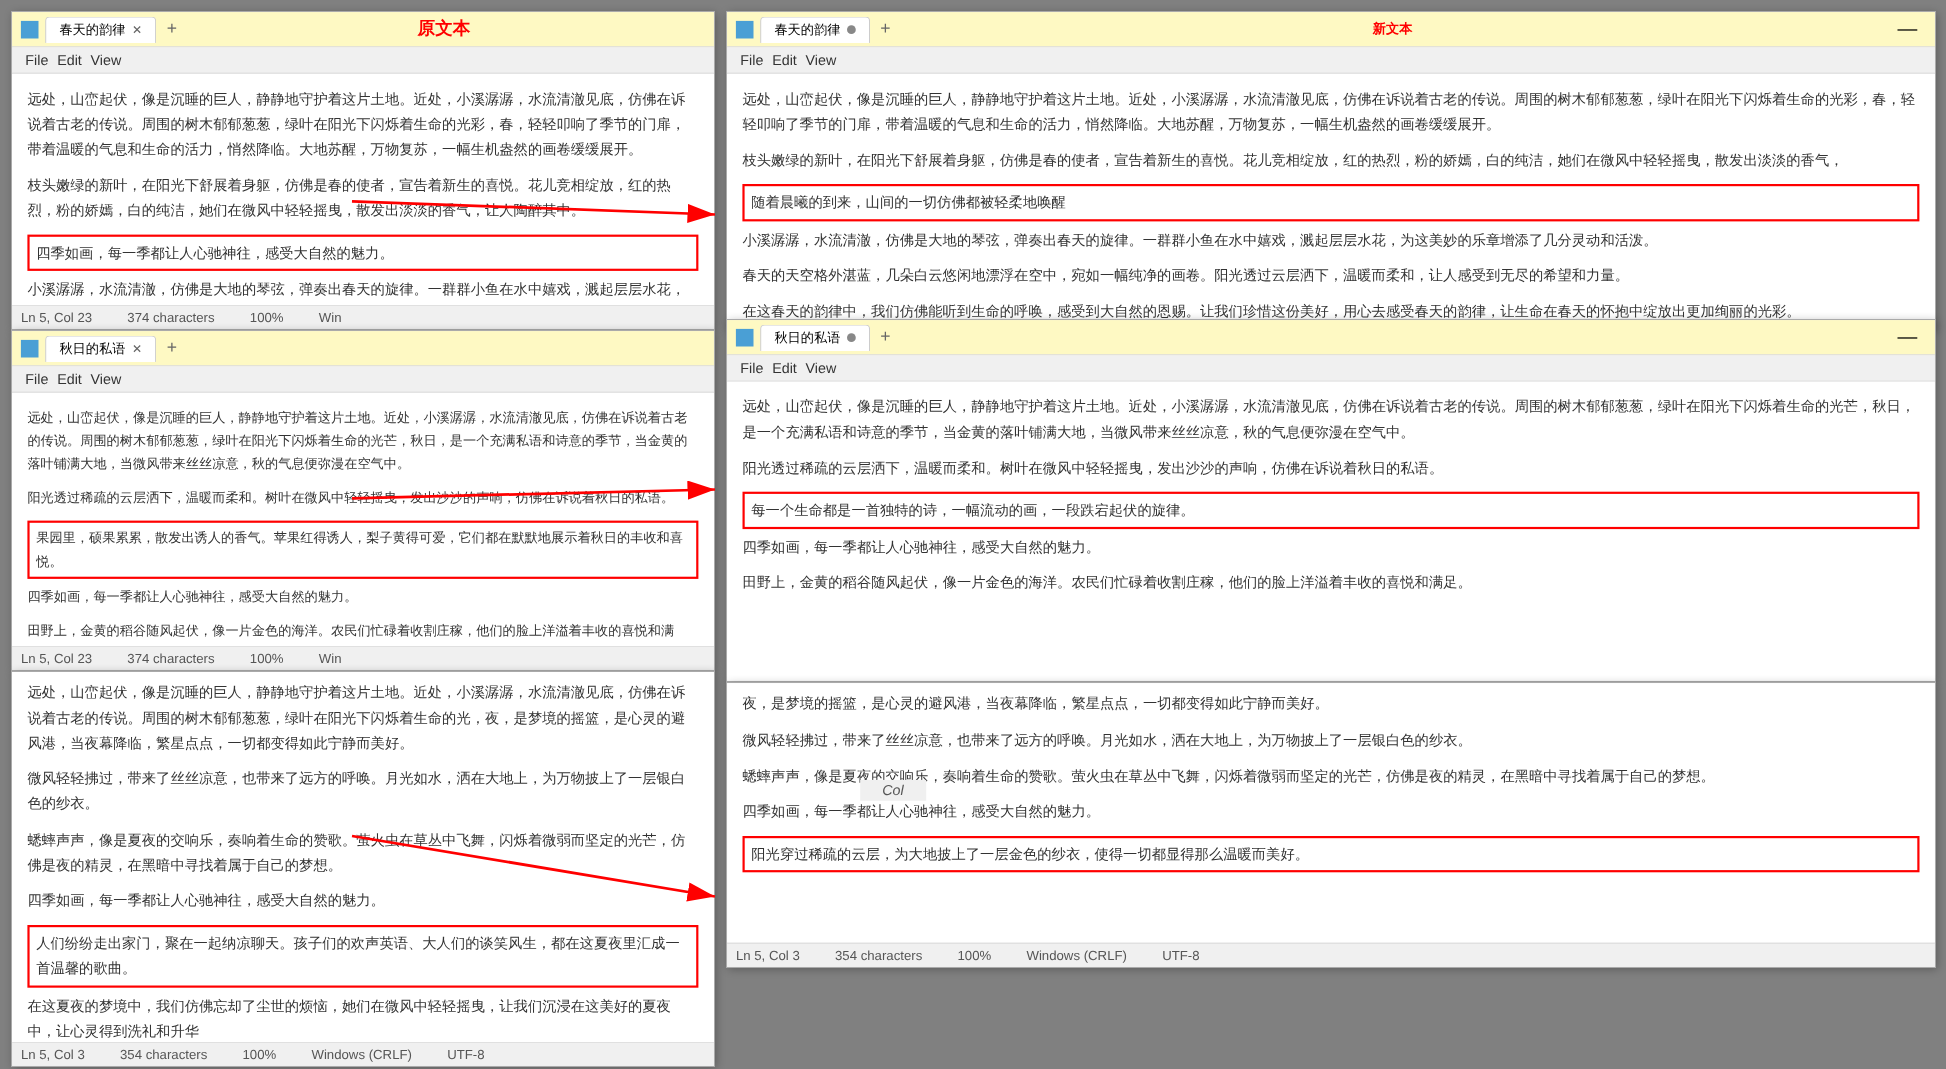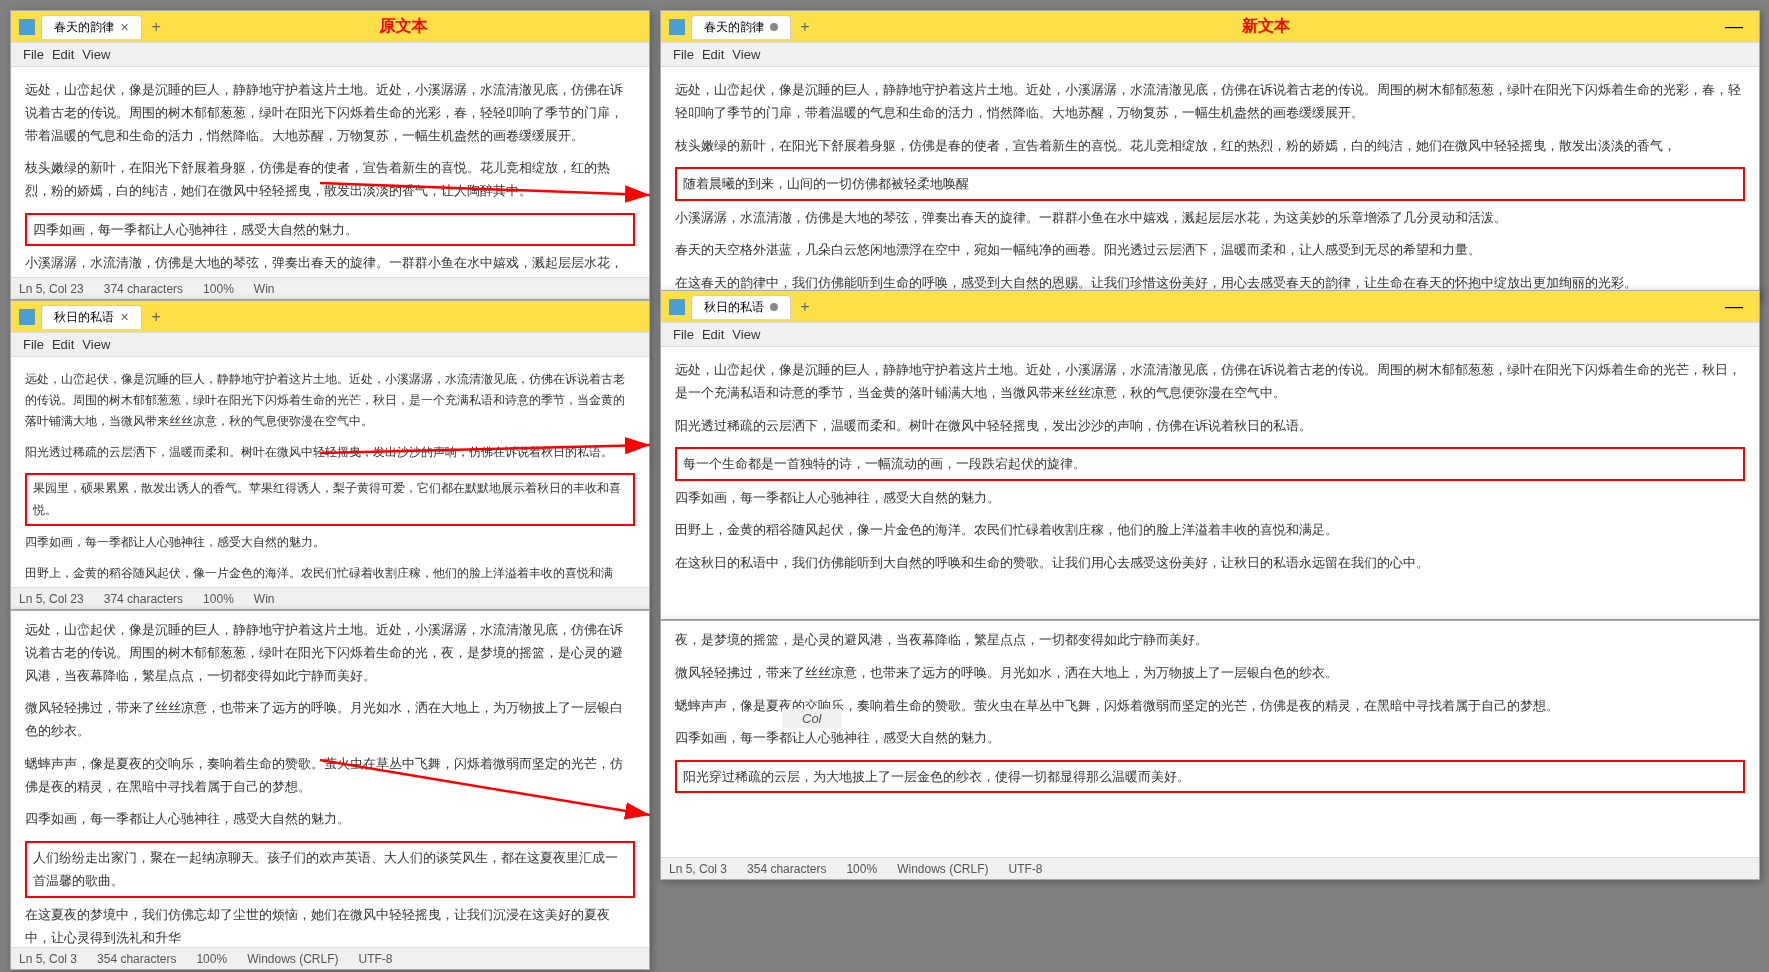--- a/index.html
+++ b/index.html
@@ -16,21 +16,21 @@
     .window {
       position: absolute;
       background: #f0f0f0;
       border: 1px solid #aaa;
       box-shadow: 2px 2px 8px rgba(0,0,0,0.3);
       display: flex;
       flex-direction: column;
     }
 
     .title-bar {
-      background: #fde047;
+      background: #fef9c3;
       height: 32px;
       display: flex;
       align-items: center;
       padding: 0 8px;
       border-bottom: 1px solid #ddd;
       flex-shrink: 0;
     }
 
     .title-bar-icon {
       width: 16px;
@@ -105,21 +105,21 @@
 
     .status-bar {
       height: 22px;
       background: #f0f0f0;
       border-top: 1px solid #ddd;
       display: flex;
       align-items: center;
       padding: 0 8px;
       font-size: 12px;
       color: #555;
-      gap: 20px;
+      gap: 32px;
       flex-shrink: 0;
     }
 
     .header-label {
       font-size: 20px;
       font-weight: bold;
       color: red;
       text-align: center;
       padding: 4px 0;
     }
@@ -231,21 +231,21 @@
 <div class="window" id="win-spring-new">
   <div class="title-bar">
     <span class="title-bar-icon"></span>
     <div class="tab-group">
       <div class="tab">
         <span>春天的韵律</span>
         <span style="width:8px;height:8px;border-radius:50%;background:#888;display:inline-block;"></span>
       </div>
       <div class="tab-add">+</div>
     </div>
-    <div class="header-label" style="flex:1; font-size:16px; color:red;">新文本</div>
+    <div class="header-label" style="flex:1; font-size:12px; color:red;">新文本</div>
     <div style="font-size:18px; cursor:pointer; padding:0 8px;">—</div>
   </div>
   <div class="menu-bar">
     <span class="menu-item">File</span>
     <span class="menu-item">Edit</span>
     <span class="menu-item">View</span>
   </div>
   <div class="editor-content">
     <p class="paragraph">远处，山峦起伏，像是沉睡的巨人，静静地守护着这片土地。近处，小溪潺潺，水流清澈见底，仿佛在诉说着古老的传说。周围的树木郁郁葱葱，绿叶在阳光下闪烁着生命的光彩，春，轻轻叩响了季节的门扉，带着温暖的气息和生命的活力，悄然降临。大地苏醒，万物复苏，一幅生机盎然的画卷缓缓展开。</p>
     <p class="paragraph">枝头嫩绿的新叶，在阳光下舒展着身躯，仿佛是春的使者，宣告着新生的喜悦。花儿竞相绽放，红的热烈，粉的娇嫣，白的纯洁，她们在微风中轻轻摇曳，散发出淡淡的香气，</p>
@@ -311,21 +311,20 @@
     <span class="menu-item">View</span>
   </div>
   <div class="editor-content">
     <p class="paragraph">远处，山峦起伏，像是沉睡的巨人，静静地守护着这片土地。近处，小溪潺潺，水流清澈见底，仿佛在诉说着古老的传说。周围的树木郁郁葱葱，绿叶在阳光下闪烁着生命的光芒，秋日，是一个充满私语和诗意的季节，当金黄的落叶铺满大地，当微风带来丝丝凉意，秋的气息便弥漫在空气中。</p>
     <p class="paragraph">阳光透过稀疏的云层洒下，温暖而柔和。树叶在微风中轻轻摇曳，发出沙沙的声响，仿佛在诉说着秋日的私语。</p>
     <div class="highlight-para">
       <span>每一个生命都是一首独特的诗，一幅流动的画，一段跌宕起伏的旋律。</span>
     </div>
     <p class="paragraph">四季如画，每一季都让人心驰神往，感受大自然的魅力。</p>
     <p class="paragraph">田野上，金黄的稻谷随风起伏，像一片金色的海洋。农民们忙碌着收割庄稼，他们的脸上洋溢着丰收的喜悦和满足。</p>
-    <p class="paragraph">在这秋日的私语中，我们仿佛能听到大自然的呼唤和生命的赞歌。让我们用心去感受这份美好，让秋日的私语永远留在我们的心中。</p>
   </div>
 </div>
 
 <div class="window" id="win-summer-orig">
   <div class="editor-content" style="padding-top: 8px;">
     <p class="paragraph">远处，山峦起伏，像是沉睡的巨人，静静地守护着这片土地。近处，小溪潺潺，水流清澈见底，仿佛在诉说着古老的传说。周围的树木郁郁葱葱，绿叶在阳光下闪烁着生命的光，夜，是梦境的摇篮，是心灵的避风港，当夜幕降临，繁星点点，一切都变得如此宁静而美好。</p>
     <p class="paragraph">微风轻轻拂过，带来了丝丝凉意，也带来了远方的呼唤。月光如水，洒在大地上，为万物披上了一层银白色的纱衣。</p>
     <p class="paragraph">蟋蟀声声，像是夏夜的交响乐，奏响着生命的赞歌。萤火虫在草丛中飞舞，闪烁着微弱而坚定的光芒，仿佛是夜的精灵，在黑暗中寻找着属于自己的梦想。</p>
     <p class="paragraph">四季如画，每一季都让人心驰神往，感受大自然的魅力。</p>
     <div class="highlight-para">

